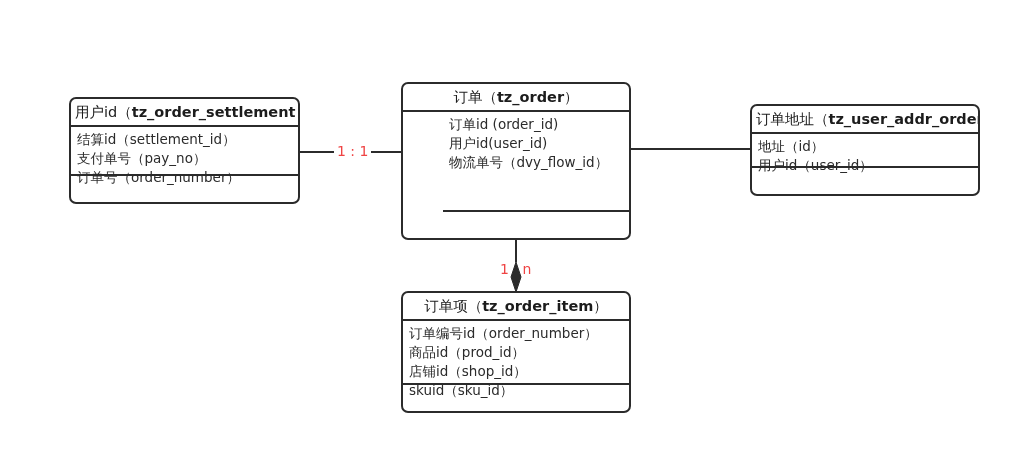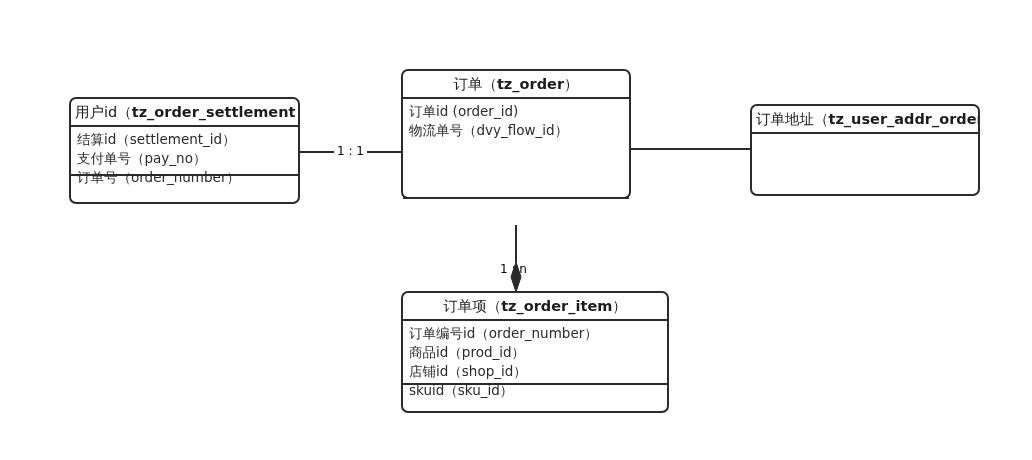--- a/index.html
+++ b/index.html
@@ -68,22 +68,22 @@
     z-index: 1;
   }
   .conn-v {
     position: absolute;
     width: 0;
     border-left: 2px solid #2b2b2b;
     z-index: 1;
   }
   .conn-label {
     position: absolute;
-    font-size: 12px;
-    color: #000000;
+    font-size: 14px;
+    color: #ef4444;
     background: #ffffff;
     padding: 0 3px;
     white-space: nowrap;
     z-index: 2;
     line-height: 14px;
   }
   .diamond-marker {
     position: absolute;
     z-index: 2;
   }
@@ -111,39 +111,44 @@
       <span>用户id</span><span>（</span><span class="tbl">tz_order_settlement</span>
     </div>
     <div class="entity-fields" style="height:49px;">
       <div class="field-row">结算id（settlement_id）</div>
       <div class="field-row">支付单号（pay_no）</div>
       <div class="field-row">订单号（order_number）</div>
     </div>
     <div class="entity-footer"></div>
   </div>
 
-  <div class="entity" style="left:401px; top:69px; width:230px; height:130px;">
+  <div class="entity" style="left:401px; top:82px; width:230px; height:158px;">
     <div class="entity-title">
       <span>订单</span><span>（</span><span class="tbl">tz_order</span><span>）</span>
     </div>
-    <div class="entity-fields" style="height:100px;">
+    <div class="entity-fields" style="height:100px;margin-left:40px;">
       <div class="field-row">订单id (order_id)</div>
+      <div class="field-row">用户id(user_id)</div>
       <div class="field-row">物流单号（dvy_flow_id）</div>
     </div>
     <div class="entity-footer"></div>
   </div>
 
   <div class="entity" style="left:750px; top:104px; width:230px; height:92px;">
     <div class="entity-title">
       <span>订单地址</span><span>（</span><span class="tbl">tz_user_addr_order</span>
     </div>
+    <div class="entity-fields" style="height:34px;">
+      <div class="field-row">地址（id）</div>
+      <div class="field-row">用户id（user_id）</div>
+    </div>
     <div class="entity-footer"></div>
   </div>
 
-  <div class="entity" style="left:401px; top:291px; width:268px; height:122px;">
+  <div class="entity" style="left:401px; top:291px; width:230px; height:122px;">
     <div class="entity-title">
       <span>订单项</span><span>（</span><span class="tbl">tz_order_item</span><span>）</span>
     </div>
     <div class="entity-fields" style="height:64px;">
       <div class="field-row">订单编号id（order_number）</div>
       <div class="field-row">商品id（prod_id）</div>
       <div class="field-row">店铺id（shop_id）</div>
       <div class="field-row">skuid（sku_id）</div>
     </div>
     <div class="entity-footer"></div>

